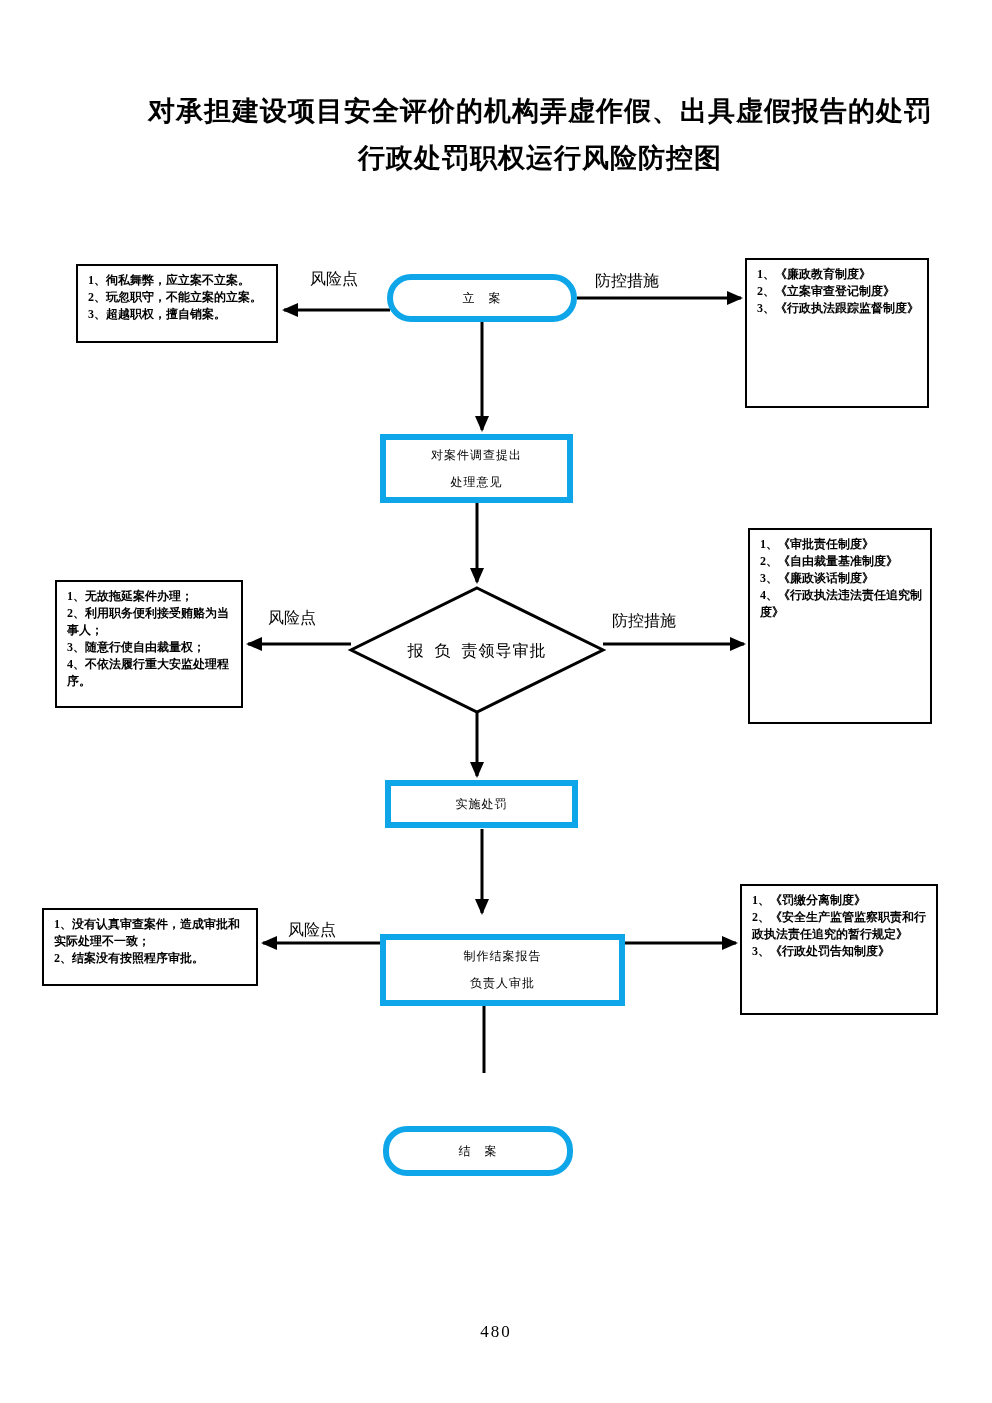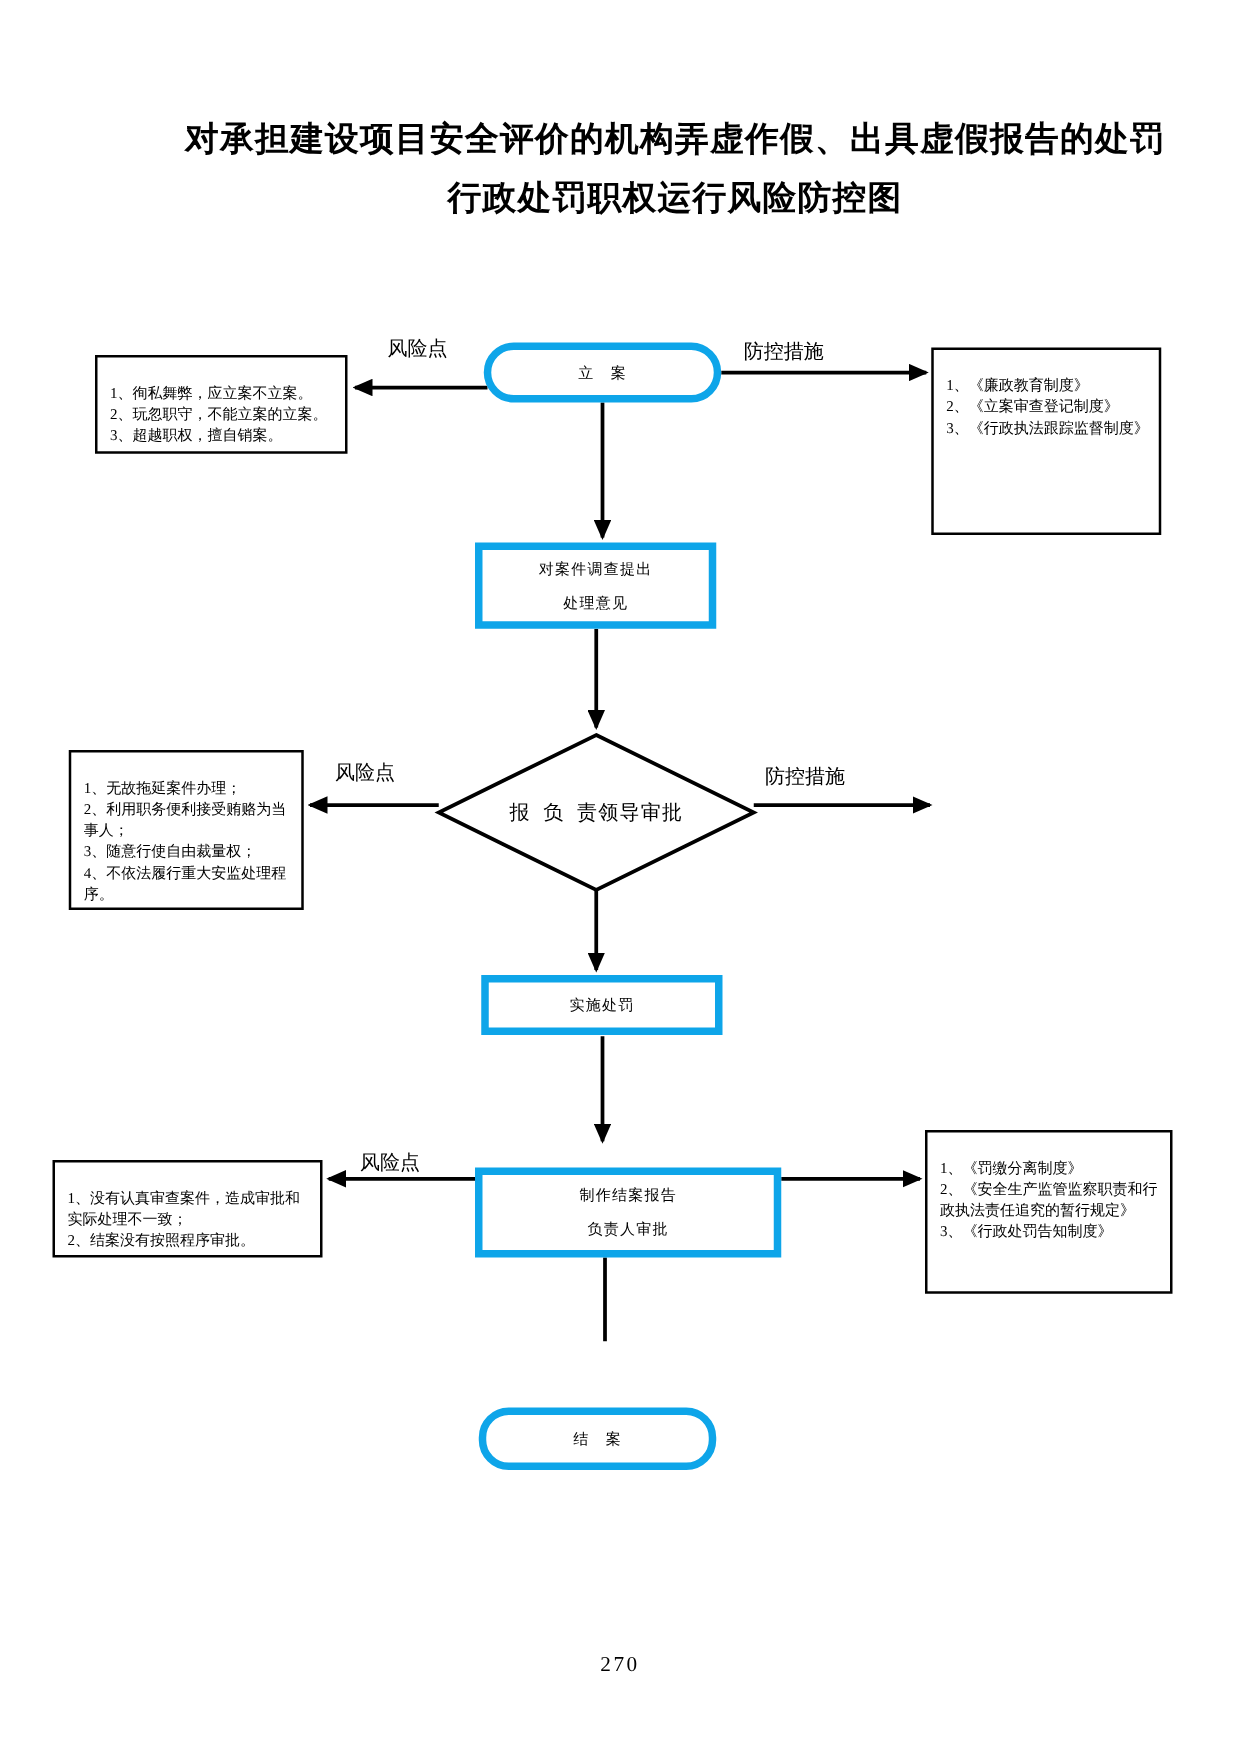--- a/index.html
+++ b/index.html
@@ -26,27 +26,26 @@
   .connectors {
     position: absolute;
     left: 0; top: 0;
     width: 992px; height: 1403px;
   }
   .sidebox {
     position: absolute;
     box-sizing: border-box;
     border: 2.5px solid #000;
     background: #fff;
-    padding: 20px 6px 6px 10px;
+    padding: 6px 6px 6px 10px;
     font-size: 12px;
-    font-weight: normal;
+    font-weight: bold;
     line-height: 17px;
     overflow-wrap: anywhere;
     word-break: break-all;
-    margin-top: 20px;
   }
   .node {
     position: absolute;
     box-sizing: border-box;
     border: 6px solid #0ea5e9;
     background: #fff;
     display: flex;
     flex-direction: column;
     align-items: center;
     justify-content: center;
@@ -168,22 +167,28 @@
     <div>1、没有认真审查案件，造成审批和实际处理不一致；</div>
     <div>2、结案没有按照程序审批。</div>
   </div>
 
   <div class="sidebox" style="left:745px; top:258px; width:184px; height:150px;">
     <div>1、《廉政教育制度》</div>
     <div>2、《立案审查登记制度》</div>
     <div>3、《行政执法跟踪监督制度》</div>
   </div>
 
+  <div class="sidebox" style="left:748px; top:528px; width:184px; height:196px;">
+    <div>1、《审批责任制度》</div>
+    <div>2、《自由裁量基准制度》</div>
+    <div>3、《廉政谈话制度》</div>
+    <div>4、《行政执法违法责任追究制度》</div>
+  </div>
 
   <div class="sidebox" style="left:740px; top:884px; width:198px; height:131px;">
     <div>1、《罚缴分离制度》</div>
     <div>2、《安全生产监管监察职责和行政执法责任追究的暂行规定》</div>
     <div>3、《行政处罚告知制度》</div>
   </div>
 
-  <div class="page-number">270</div>
+  <div class="page-number">480</div>
 
 </div>
 
 </body></html>

